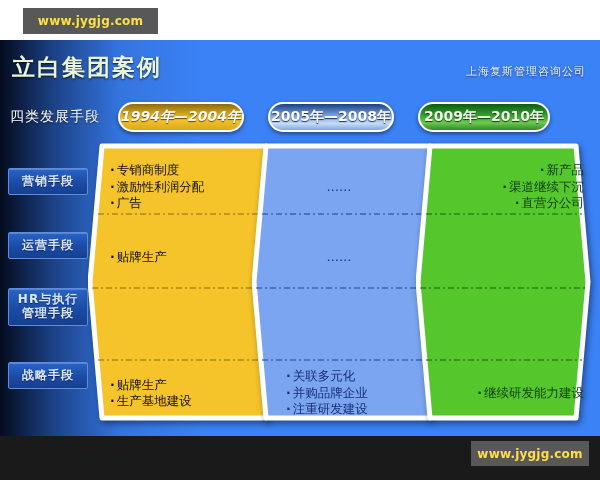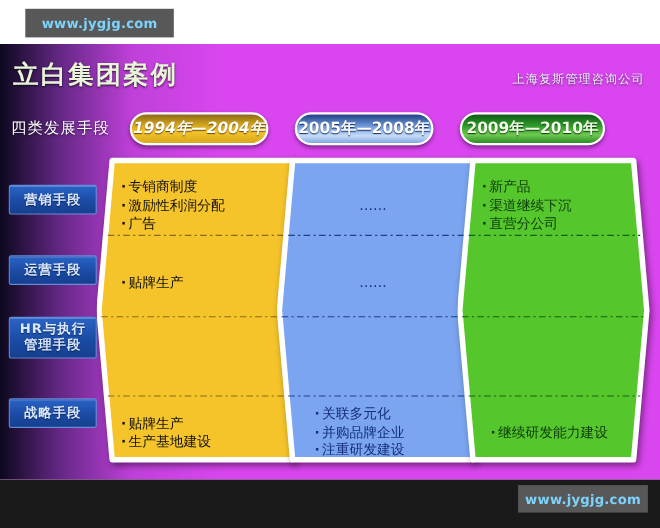--- a/index.html
+++ b/index.html
@@ -5,36 +5,36 @@
   * { margin:0; padding:0; box-sizing:border-box; }
   html,body{
     width:600px; height:480px; overflow:hidden;
     background:#ffffff;
     font-family:"DejaVu Sans","Liberation Sans",sans-serif;
   }
   #stage{ position:relative; width:600px; height:480px; background:#fff; }
 
   
   .wm{
-    position:absolute; background:#585858; color:#7dd3fc;
+    position:absolute; background:#585858; color:#fde047;
     font-size:12px; font-weight:bold; letter-spacing:.2px;
     display:flex; align-items:center; justify-content:center;
     font-family:"DejaVu Sans","Liberation Sans",sans-serif;
     text-align:right;
   }
   #wm-top{ left:23px; top:8px; width:135px; height:26px; }
   #wm-bottom{ left:471px; top:441px; width:118px; height:25px; }
 
   
   #slide{
     position:absolute; left:0; top:40px; width:600px; height:396px;
     background:
       radial-gradient(120% 160% at 78% 40%, #1950b4 0%, #123a86 42%, #0a2154 72%, #04102e 100%),
       linear-gradient(90deg,#020a22 0%,#0b2a66 35%,#11general 100%);
-    background-color:#d946ef;
+    background-color:#3b82f6;
     overflow:hidden;
   }
   #slide-bg2{
     position:absolute; inset:0;
     background:linear-gradient(90deg, rgba(1,5,18,.95) 0%, rgba(3,14,44,.55) 9%, rgba(5,20,60,.12) 20%, rgba(0,0,0,0) 34%);
     pointer-events:none;
   }
   #bottombar{
     position:absolute; left:0; top:436px; width:600px; height:44px; background:#1a1a1a;
   }
@@ -111,21 +111,21 @@
     position:absolute; top:0; left:0; width:100%; height:100%;
   }
   .cell{
     position:absolute; left:0; width:100%;
     padding:0 8px 0 22px;
     color:#111111;
     font-size:12.5px; line-height:1.32;
     display:flex; flex-direction:column; justify-content:center;
   }
   .cell.c1{ color:#15307a; }
-  .cell.c2{ color:#0d3a0d; }
+  .cell.c2{ color:#0d3a0d;align-items:flex-end; }
   .cell .ln{ white-space:nowrap; }
   .cell .ln::before{ content:"·"; margin-right:2px; font-weight:bold; }
   .cell.dots{ align-items:center; padding-left:0; }
   .cell.dots .ln::before{ content:""; margin:0; }
 
   
   .cell-0{ top:14px;  height:62px; }
   .cell-1{ top:80px;  height:70px; }
   .cell-2{ top:152px; height:70px; }
   .cell-3{ top:226px; height:50px; }

